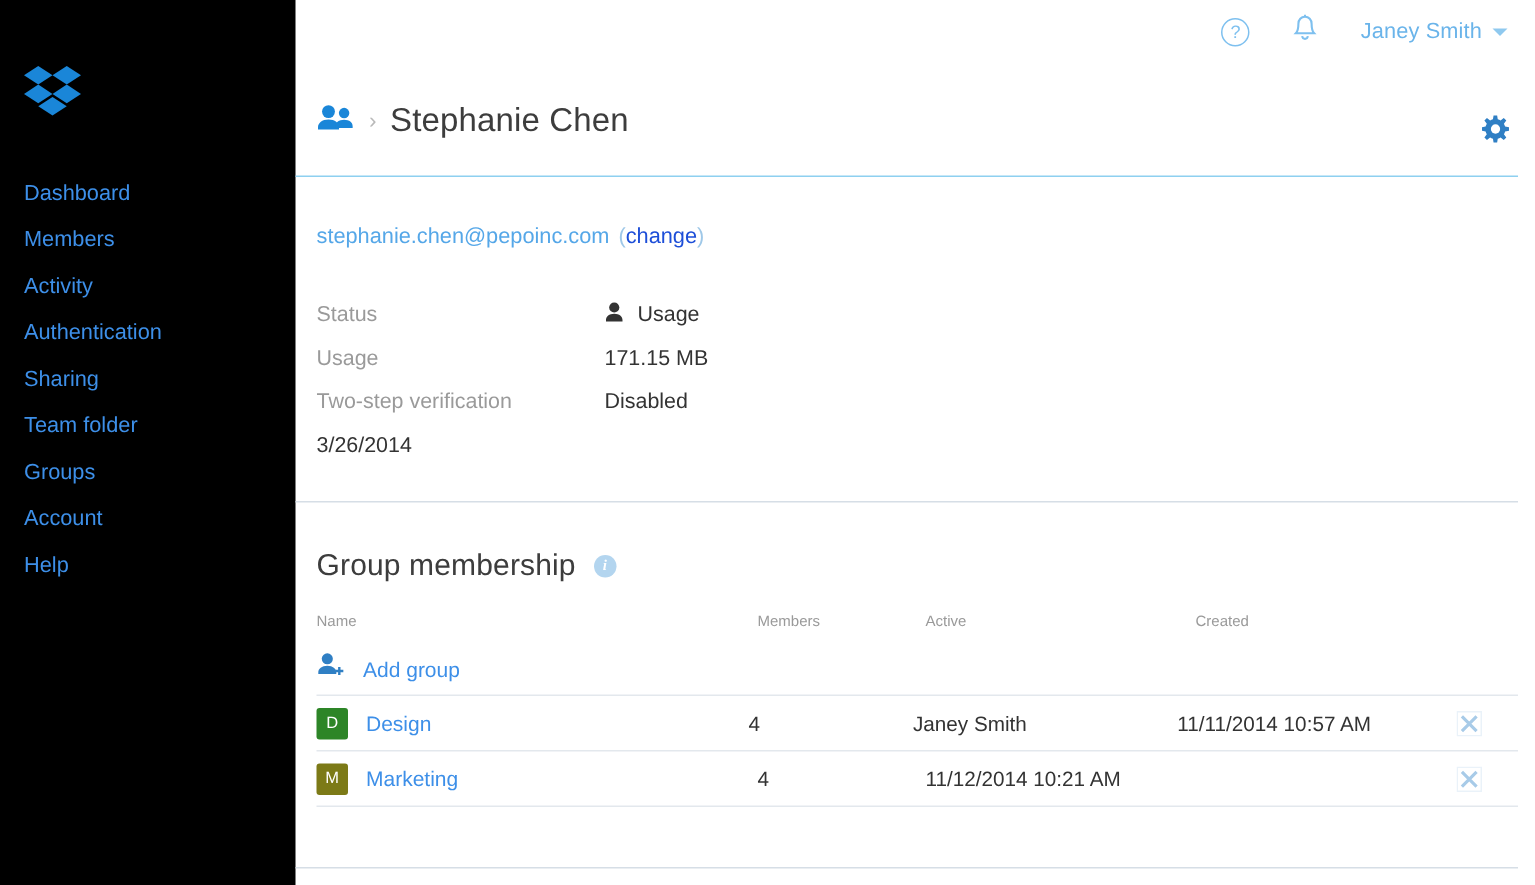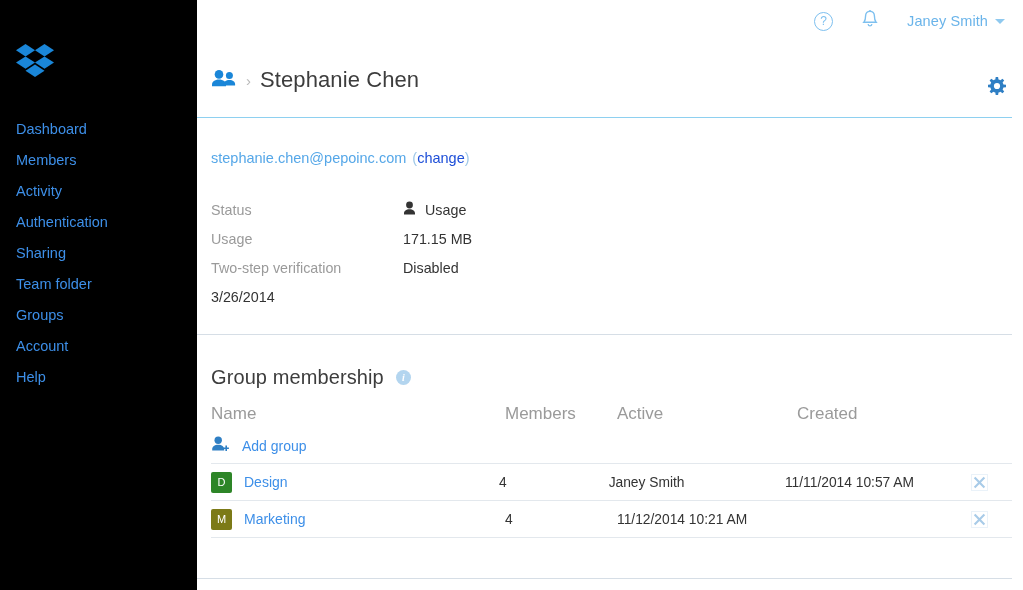--- a/index.html
+++ b/index.html
@@ -220,21 +220,21 @@
   .row-data { height: 37px; border-bottom: 1px solid #e3e8ed; }
 
   .col-name    { width: 294px; display: flex; align-items: center; }
   .col-members { width: 112px; }
   .col-owner   { width: 180px; }
   .col-created { width: 190px; }
   .col-action  { flex: 1; display: flex; justify-content: flex-end; padding-right: 24px; }
 
   .th {
     color: #9a9a9a;
-    font-size: 17px;
+    font-size: 10px;
   }
   .td {
     color: #333333;
     font-size: 13.8px;
   }
   .group-link {
     color: #3d8fe8;
     font-size: 14px;
     text-decoration: none;
   }

